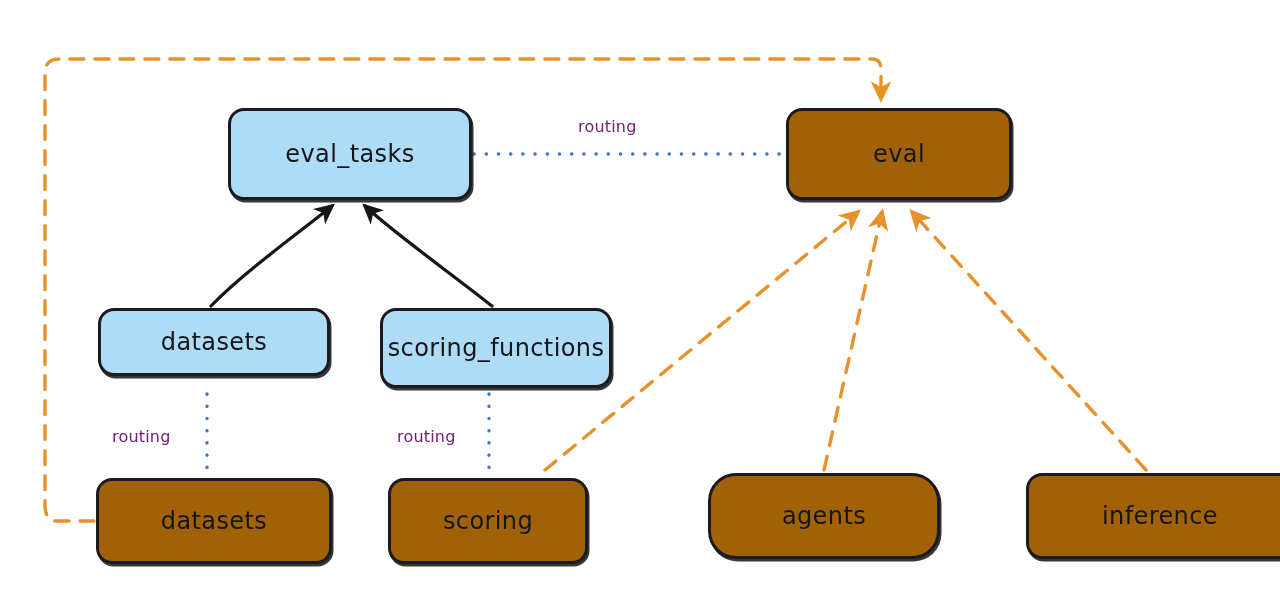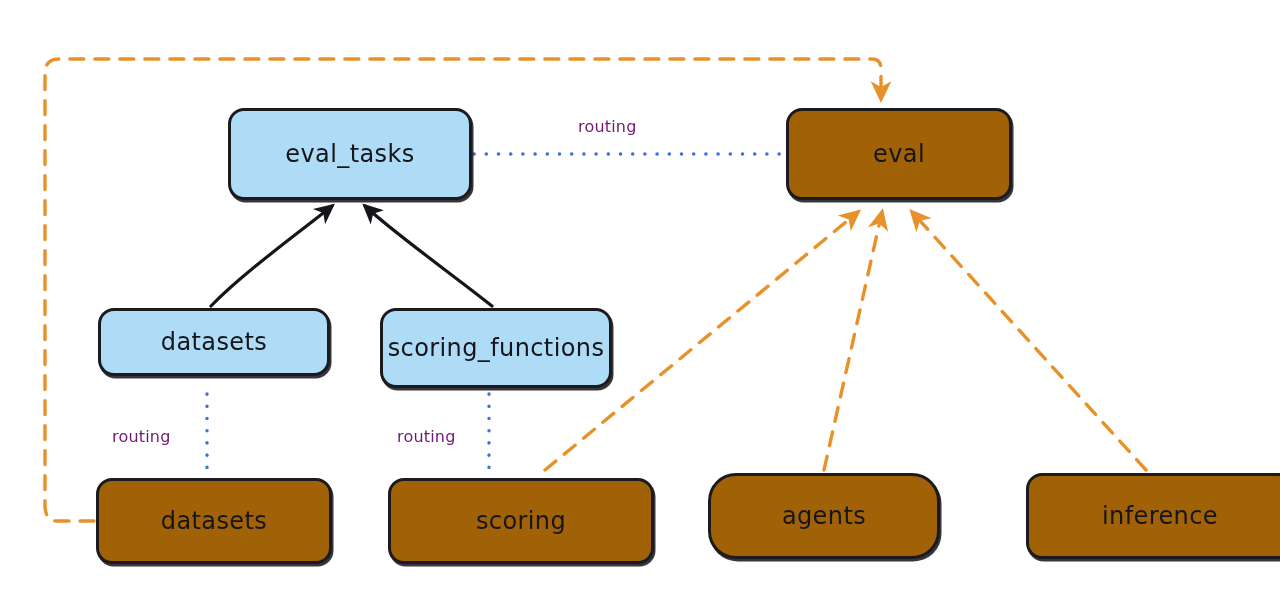--- a/index.html
+++ b/index.html
@@ -104,21 +104,21 @@
   </div>
 
   <div class="node api" style="left:380px; top:308px; width:232px; height:80px;">
     <span class="node-label">scoring_functions</span>
   </div>
 
   <div class="node provider" style="left:96px; top:478px; width:236px; height:86px;">
     <span class="node-label">datasets</span>
   </div>
 
-  <div class="node provider" style="left:388px; top:478px; width:266px; height:86px;">
+  <div class="node provider" style="left:388px; top:478px; width:200px; height:86px;">
     <span class="node-label">scoring</span>
   </div>
 
   <div class="node provider" style="left:708px; top:473px; width:232px; height:86px;border-radius:28px;">
     <span class="node-label">agents</span>
   </div>
 
   <div class="node provider" style="left:1026px; top:473px; width:268px; height:86px;">
     <span class="node-label">inference</span>
   </div>

